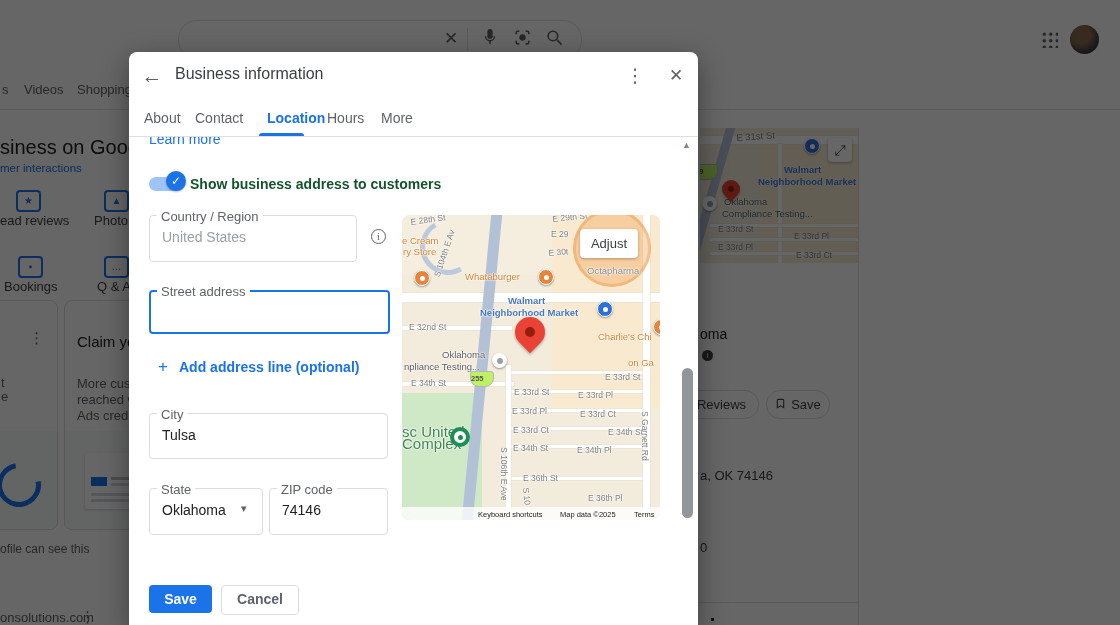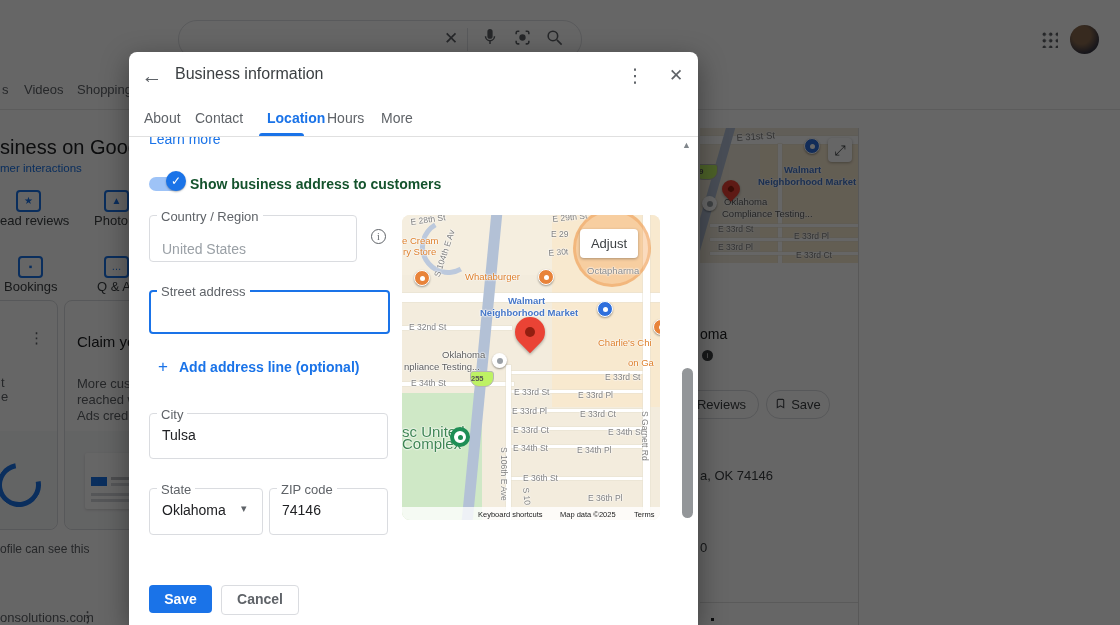--- a/index.html
+++ b/index.html
@@ -77,21 +77,21 @@
   .tab-divider{position:absolute;left:0;top:84px;width:569px;height:1px;background:#e0e0e0;}
   #dlg-content{position:absolute;left:0;top:85px;width:551px;height:488px;overflow:hidden;}
   .link-blue{color:#1a73e8;font-size:14px;}
   .toggle-track{position:absolute;left:20px;top:40px;width:36px;height:14px;border-radius:7px;background:#9ec3f7;}
   .toggle-thumb{position:absolute;left:37px;top:34px;width:20px;height:20px;border-radius:50%;background:#1a73e8;
       color:#fff;font-size:12px;line-height:20px;text-align:center;box-shadow:0 1px 2px rgba(0,0,0,.3);}
   .field{position:absolute;border:1px solid #dadce0;border-radius:4px;background:#fff;}
   .field.focused{border:2px solid #1a73e8;}
   .flabel{position:absolute;font-size:13px;color:#5f6368;background:#fff;padding:0 4px;white-space:nowrap;}
   .fvalue{position:absolute;font-size:14px;color:#202124;white-space:nowrap;}
-  .fvalue.disabled{color:#9aa0a6;margin-top:12px;}
+  .fvalue.disabled{color:#9aa0a6;}
   .caret{display:inline-block;width:1.5px;height:16px;background:#1a73e8;vertical-align:text-bottom;margin:0 0.5px;}
   .info-icon{position:absolute;width:13px;height:13px;border:1.4px solid #5f6368;border-radius:50%;
       font-family:"Liberation Serif",serif;font-size:10px;line-height:13px;text-align:center;color:#5f6368;}
   .btn-save{position:absolute;width:63px;height:28px;background:#1a73e8;color:#fff;font-size:14px;font-weight:bold;
       border:none;border-radius:4px;line-height:28px;text-align:center;cursor:pointer;}
   .btn-cancel{position:absolute;width:76px;height:28px;background:#fff;color:#5f6368;font-size:14px;font-weight:bold;
       border:1px solid #dadce0;border-radius:4px;line-height:26px;text-align:center;cursor:pointer;}
   .scroll-arrow{position:absolute;left:553px;top:88px;font-size:9px;color:#80868b;}
   .scroll-thumb{position:absolute;left:553px;top:316px;width:11px;height:150px;border-radius:6px;background:#939699;}
   .bm-svg{display:inline-block;}
@@ -276,21 +276,21 @@
           <span class="ml st" style="left: 146px; top: 33px; transform: rotate(-5deg);">E 30t</span>
           <span class="ml pg" style="left: 185px; top: 50px;">Octapharma</span>
           <span class="ml po" style="left: 0px; top: 20px;">e Cream</span>
           <span class="ml po" style="left: 1px; top: 31px;">ry Store</span>
           <span class="ml po" style="left: 63px; top: 56px;">Whataburger</span>
           <span class="ml pb" style="left: 106px; top: 80px;">Walmart</span>
           <span class="ml pb" style="left: 78px; top: 92px;">Neighborhood Market</span>
           <span class="ml st" style="left: 7px; top: 107px;">E 32nd St</span>
           <span class="ml pd" style="left: 40px; top: 134px;">Oklahoma</span>
           <span class="ml pd" style="left: 2px; top: 146px;">npliance Testing...</span>
-          <span class="ml po" style="left: 196px; top: 122px;">Charlie's Chi</span>
+          <span class="ml po" style="left: 196px; top: 116px;">Charlie's Chi</span>
           <span class="ml po" style="left: 226px; top: 142px;">on Ga</span>
           <span class="ml st" style="left: 9px; top: 163px;">E 34th St</span>
           <span class="ml st" style="left: 112px; top: 172px;">E 33rd St</span>
           <span class="ml st" style="left: 110px; top: 191px;">E 33rd Pl</span>
           <span class="ml st" style="left: 111px; top: 210px;">E 33rd Ct</span>
           <span class="ml st" style="left: 111px; top: 228px;">E 34th St</span>
           <span class="ml st" style="left: 203px; top: 157px;">E 33rd St</span>
           <span class="ml st" style="left: 176px; top: 175px;">E 33rd Pl</span>
           <span class="ml st" style="left: 178px; top: 194px;">E 33rd Ct</span>
           <span class="ml st" style="left: 206px; top: 212px;">E 34th St</span>

